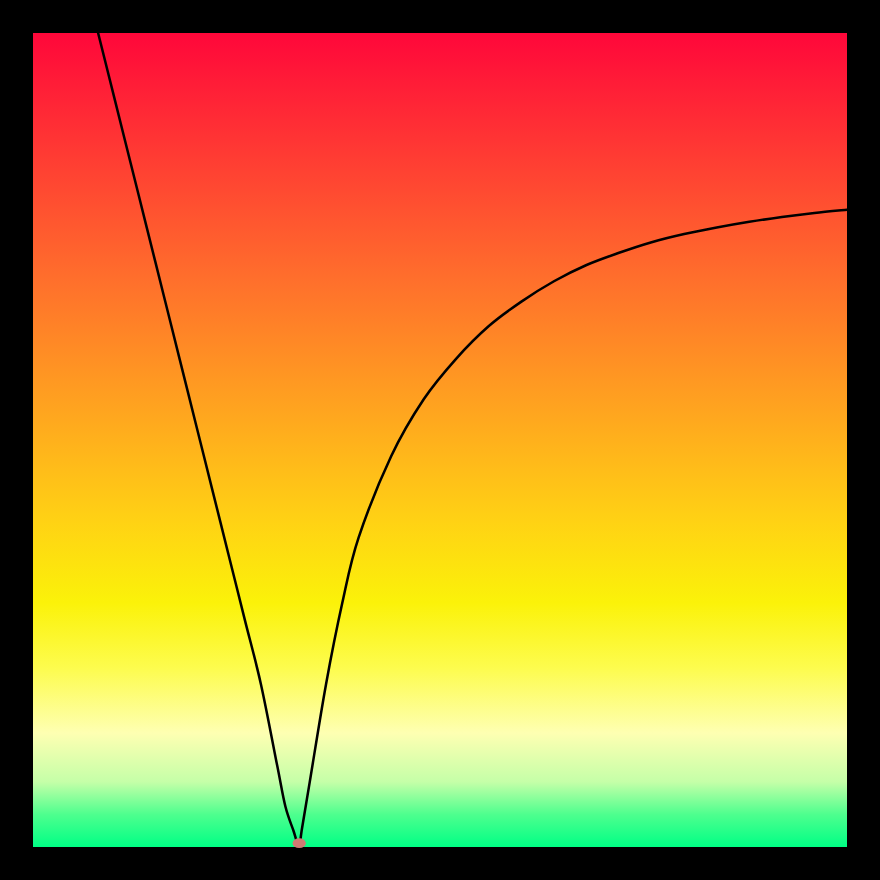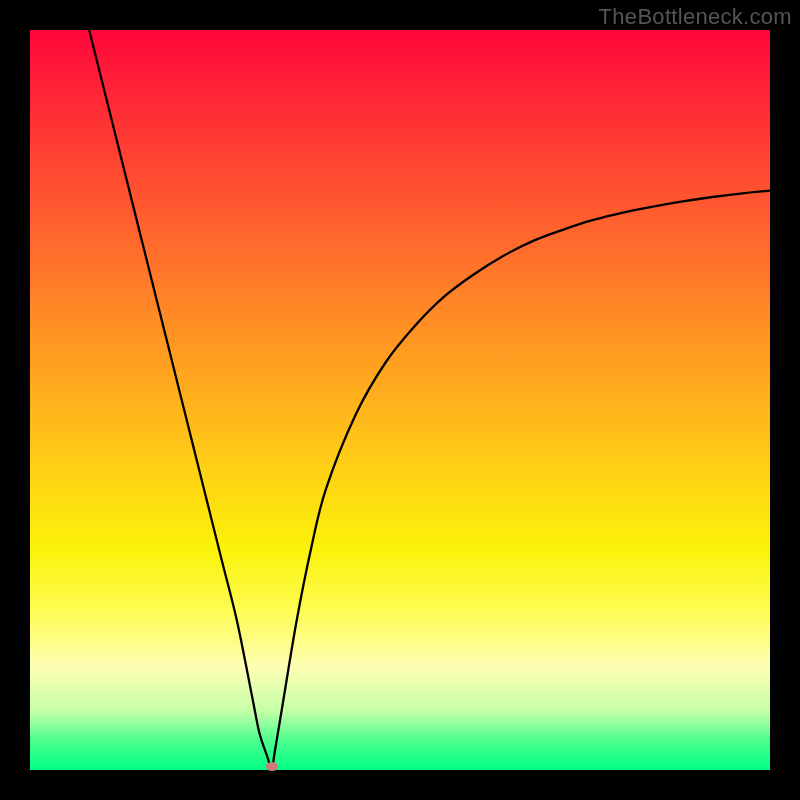--- a/index.html
+++ b/index.html
@@ -72,15 +72,14 @@
   <div class="plot-area">
 
     <svg class="curve" viewBox="0 0 740 740" preserveAspectRatio="none">
       <path id="curve-path" d="M 59.2 0 C 61.67 9.87, 69.07 39.47, 74.00 59.20 C 78.93 78.93, 83.87 98.67, 88.80 118.40 C 93.73 138.13, 98.67 157.87, 103.60 177.60 C 108.53 197.33, 113.47 217.07, 118.40 236.80 C 123.33 256.53, 128.27 276.27, 133.20 296.00 C 138.13 315.73, 143.07 335.47, 148.00 355.20 C 152.93 374.93, 157.87 394.67, 162.80 414.40 C 167.73 434.13, 172.67 453.87, 177.60 473.60 C 182.53 493.33, 187.47 513.07, 192.40 532.80 C 197.33 552.53, 202.27 569.80, 207.20 592.00 C 212.13 614.20, 218.30 647.50, 222.00 666.00 C 225.70 684.50, 226.93 693.13, 229.40 703.00 C 231.87 712.87, 234.70 719.03, 236.80 725.20 C 238.90 731.37, 240.75 740.00, 241.98 740.00 C 243.21 740.00, 242.60 735.07, 244.20 725.20 C 245.80 715.33, 247.90 703.00, 251.60 680.80 C 255.30 658.60, 261.47 619.13, 266.40 592.00 C 271.33 564.87, 276.27 540.20, 281.20 518.00 C 286.13 495.80, 288.60 481.00, 296.00 458.80 C 303.40 436.60, 315.73 405.77, 325.60 384.80 C 335.47 363.83, 345.33 347.80, 355.20 333.00 C 365.07 318.20, 374.93 307.10, 384.80 296.00 C 394.67 284.90, 404.53 275.03, 414.40 266.40 C 424.27 257.77, 434.13 250.98, 444.00 244.20 C 453.87 237.42, 463.73 231.25, 473.60 225.70 C 483.47 220.15, 493.33 215.22, 503.20 210.90 C 513.07 206.58, 522.93 203.25, 532.80 199.80 C 542.67 196.35, 552.53 193.02, 562.40 190.18 C 572.27 187.34, 582.13 185.00, 592.00 182.78 C 601.87 180.56, 611.73 178.71, 621.60 176.86 C 631.47 175.01, 641.33 173.28, 651.20 171.68 C 661.07 170.08, 670.93 168.60, 680.80 167.24 C 690.67 165.88, 700.53 164.65, 710.40 163.54 C 720.27 162.43, 735.07 161.07, 740.00 160.58" fill="none" stroke="#000000" stroke-width="2.3" stroke-linecap="round" stroke-linejoin="round"></path>
     </svg>
 
     <div id="marker-dot" class="dot" style="left: 235.98px; top: 732.3px; background: rgb(207, 122, 115);"></div>
 
   </div>
 
-  <div class="watermark">TheBottleneck.com</div>
 
 </div>
 
 </body></html>

